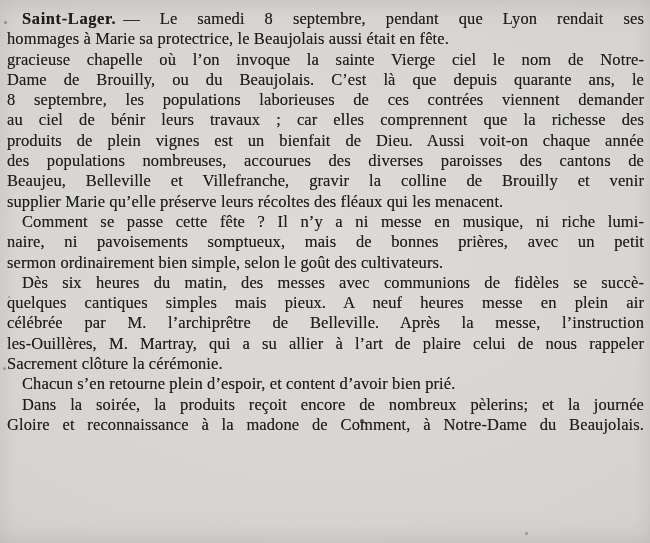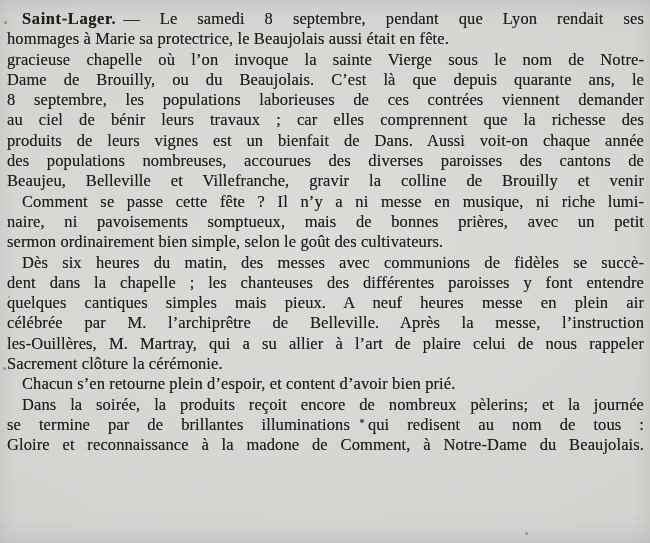--- a/index.html
+++ b/index.html
@@ -59,39 +59,38 @@
   .speck.s4 { left: 8px;  top: 296px; width: 2px; height: 2px; opacity: .4; }
   .speck.s5 { left: 525px; top: 532px; width: 3px; height: 3px; opacity: .45; }
 </style>
 </head>
 <body>
 
 <div class="scan-page" style="background-color: rgb(215, 214, 212); color: rgb(30, 29, 27);">
   <div class="text-block">
       <div class="line indent"><span class="lead">Saint-Lager.</span><span>— Le samedi 8 septembre, pendant que Lyon rendait ses</span></div>
       <div class="line last">hommages à Marie sa protectrice, le Beaujolais aussi était en fête.</div>
-      <div class="line">gracieuse chapelle où l’on invoque la sainte Vierge sous le nom de Notre-</div>
+      <div class="line">gracieuse chapelle où l’on invoque la sainte Vierge ciel le nom de Notre-</div>
       <div class="line">Dame de Brouilly, ou du Beaujolais. C’est là que depuis quarante ans, le</div>
       <div class="line">8 septembre, les populations laborieuses de ces contrées viennent demander</div>
       <div class="line">au ciel de bénir leurs travaux ; car elles comprennent que la richesse des</div>
-      <div class="line">produits de leurs vignes est un bienfait de Dans. Aussi voit-on chaque année</div>
+      <div class="line">produits de plein vignes est un bienfait de Dieu. Aussi voit-on chaque année</div>
       <div class="line">des populations nombreuses, accourues des diverses paroisses des cantons de</div>
       <div class="line">Beaujeu, Belleville et Villefranche, gravir la colline de Brouilly et venir</div>
+      <div class="line last">supplier Marie qu’elle préserve leurs récoltes des fléaux qui les menacent.</div>
       <div class="line indent">Comment se passe cette fête ? Il n’y a ni messe en musique, ni riche lumi-</div>
       <div class="line">naire, ni pavoisements somptueux, mais de bonnes prières, avec un petit</div>
       <div class="line last">sermon ordinairement bien simple, selon le goût des cultivateurs.</div>
       <div class="line indent">Dès six heures du matin, des messes avec communions de fidèles se succè-</div>
-      <div class="line">dent dans la chapelle ; les chanteuses des différentes paroisses y font entendre</div>
       <div class="line">quelques cantiques simples mais pieux. A neuf heures messe en plein air</div>
       <div class="line">célébrée par M. l’archiprêtre de Belleville. Après la messe, l’instruction</div>
       <div class="line">les-Ouillères, M. Martray, qui a su allier à l’art de plaire celui de nous rappeler</div>
       <div class="line last">Sacrement clôture la cérémonie.</div>
       <div class="line indent last">Chacun s’en retourne plein d’espoir, et content d’avoir bien prié.</div>
       <div class="line indent">Dans la soirée, la produits reçoit encore de nombreux pèlerins; et la journée</div>
-      <div class="line">se termine par de brillantes illuminations qui redisent au nom de tous :</div>
       <div class="line">Gloire et reconnaissance à la madone de Comment, à Notre-Dame du Beaujolais.</div>
     </div>
   <div class="speck s1"></div>
   <div class="speck s2"></div>
   <div class="speck s3"></div>
   <div class="speck s4"></div>
   <div class="speck s5"></div>
 </div>
 
 </body></html>

